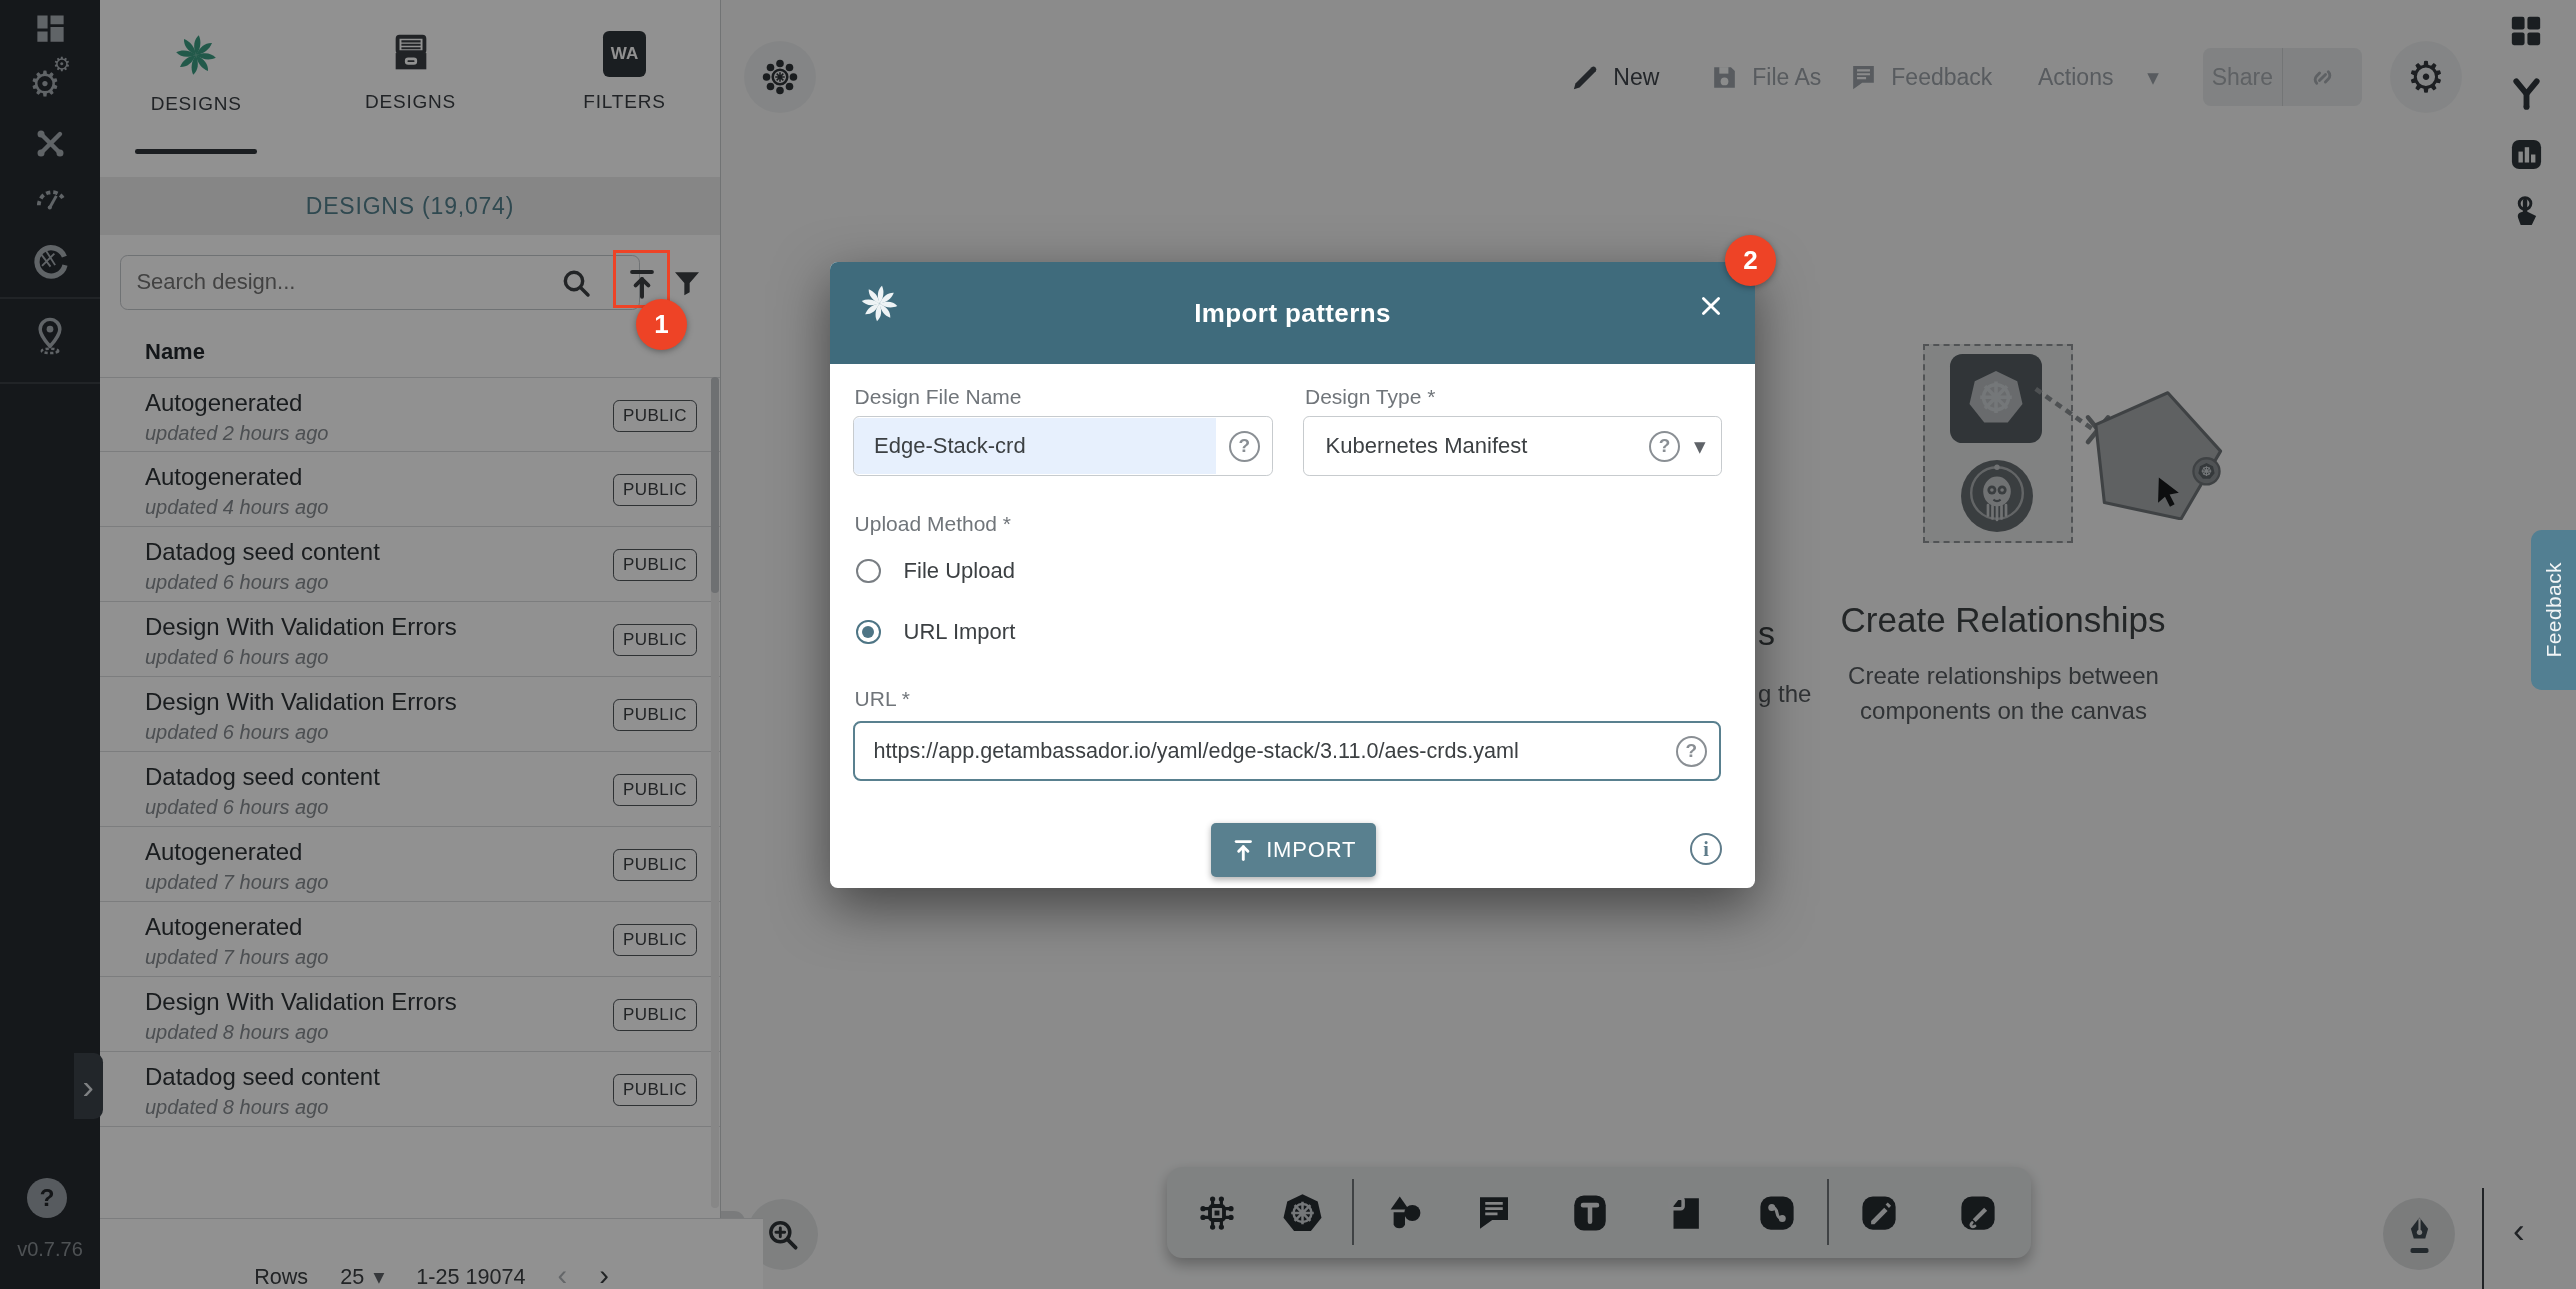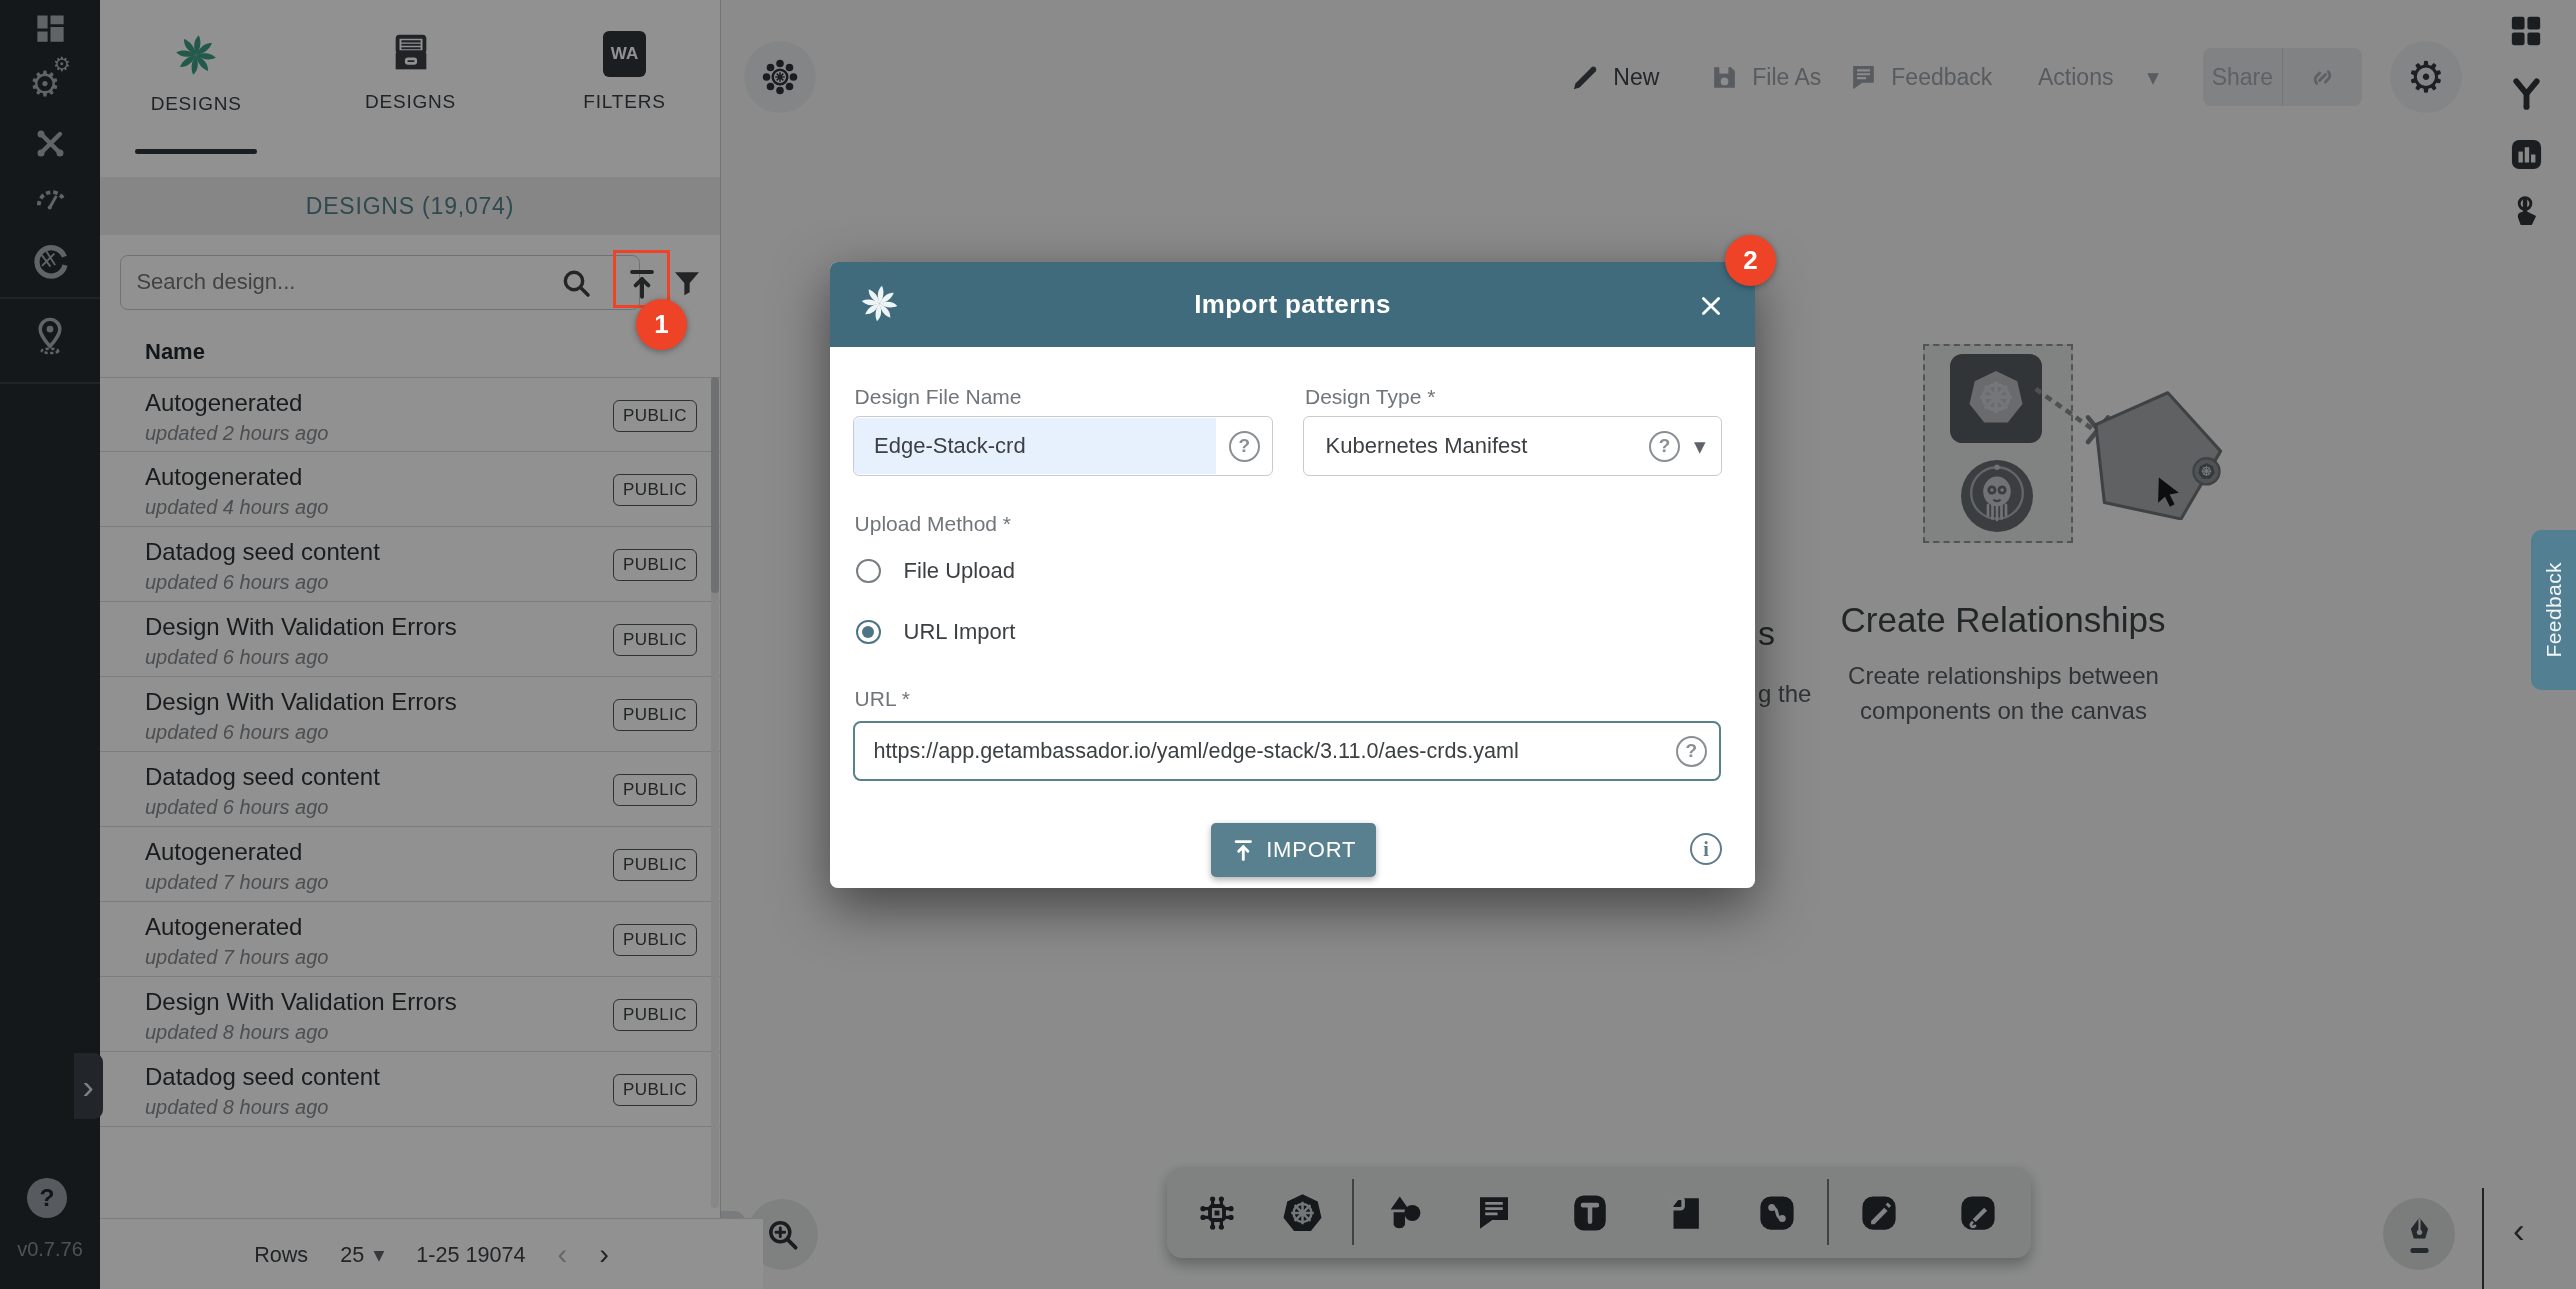--- a/index.html
+++ b/index.html
@@ -29,21 +29,21 @@
   .search-ic{position:absolute;top:31px;color:#3c4043;}
   .name-head{position:absolute;left:45px;top:339px;font-size:22px;font-weight:bold;color:#24292e;}
   #design-list{position:absolute;left:0;top:377px;width:620px;}
   .drow{position:relative;width:620px;height:75px;border-bottom:1.5px solid #dadcde;box-sizing:border-box;padding:10.8px 0 0 45px;}
   .drow:first-child{border-top:1.5px solid #dadcde;}
   .drow .nm{font-size:24px;color:#2f3438;}
   .drow .up{font-size:20px;font-style:italic;color:#868b90;margin-top:5.4px;}
   .chip{position:absolute;right:23px;top:21.6px;border:1.5px solid #51565b;border-radius:6.2px;color:#3c4043;font-size:17px;letter-spacing:0.4px;padding:5.4px 9.2px;}
   .scrolltrack{position:absolute;right:1.5px;top:377px;width:7.7px;height:831px;background:#ededee;border-radius:3.8px;}
   .scrollthumb{position:absolute;right:1.5px;top:377px;width:7.7px;height:216px;background:#c2c5c8;border-radius:3.8px;}
-  .pag{position:absolute;left:0;top:1218px;width:663px;height:72px;border-top:1.5px solid #dadcde;display:flex;align-items:center;justify-content:center;gap:32px;color:#3c4043;font-size:21.6px;background:#fff;box-sizing:border-box;}
+  .pag{position:absolute;left:0;top:1218px;width:663px;height:72px;border-top:1.5px solid #dadcde;display:flex;align-items:flex-end;justify-content:center;gap:32px;color:#3c4043;font-size:21.6px;background:#fff;box-sizing:border-box;}
   .pag .dim{color:#b1b5b9;}
   .pag .chev{font-size:29px;line-height:1;}
 
   
   #canvas{left:720px;top:0;width:1856px;height:1290px;background:#f4f5f5;}
   .circ-btn{position:absolute;border-radius:50%;background:#e9eaeb;display:flex;align-items:center;justify-content:center;color:#2f3437;}
   .tb-item{position:absolute;top:48px;height:58px;display:flex;align-items:center;gap:12.3px;font-size:23px;}
   .tb-dark{color:#3f444a;}
   .tb-dim{color:#9ba1a7;}
   .share-pill{position:absolute;left:1483px;top:48px;width:159px;height:58px;background:#e3e5e6;border-radius:7.7px;display:flex;align-items:center;color:#a6abb0;}
@@ -60,21 +60,21 @@
   .card-title{position:absolute;left:1052px;top:600px;width:462px;text-align:center;font-size:35px;color:#3f4346;}
   .card-body{position:absolute;left:1091px;top:659px;width:385px;text-align:center;font-size:24px;line-height:1.45;color:#565b5f;}
 
   
   #overlay{left:0;top:0;width:2576px;height:1290px;background:rgba(0,0,0,0.43);z-index:5;}
   #feedback{left:2531px;top:530px;width:54px;height:160px;background:#527f92;border-radius:10.8px 0 0 10.8px;z-index:6;display:flex;align-items:center;justify-content:flex-start;}
   #feedback span{writing-mode:vertical-rl;transform:rotate(180deg);color:#f2f5f6;font-size:21px;letter-spacing:0.4px;margin-left:10.8px;}
 
   
   #modal{left:830px;top:262px;width:925px;height:626px;z-index:10;border-radius:7.7px;box-shadow:0 18.5px 54px rgba(0,0,0,.5);background:#fff;}
-  .m-head{position:absolute;left:0;top:0;width:925px;height:85px;background:#3f6b7c;border-radius:7.7px 7.7px 0 0;display:flex;align-items:center;}
+  .m-head{position:absolute;left:0;top:0;width:925px;height:102px;background:#3f6b7c;border-radius:7.7px 7.7px 0 0;display:flex;align-items:center;}
   .m-title{position:absolute;left:0;width:925px;text-align:center;color:#fff;font-size:26px;font-weight:bold;letter-spacing:0.4px;}
   .m-logo{position:absolute;left:28px;top:20px;color:#eef3f5;}
   .m-close{position:absolute;left:868px;top:31px;color:#fff;cursor:pointer;}
   .m-label{position:absolute;font-size:21px;color:#70757a;}
   .fieldbox{position:absolute;height:60px;border:1.5px solid #c7cbce;border-radius:6.2px;box-sizing:border-box;display:flex;align-items:center;background:#fff;}
   .fieldbox input{border:none;outline:none;font-size:22px;color:#3c4043;font-family:inherit;height:54px;}
   .autofill{background:#e7f0fd;border-radius:4.6px 0 0 4.6px;padding-left:20px;width:345px;}
   .qbadge{width:31px;height:31px;border-radius:50%;border:2.3px solid #8a8f94;color:#8a8f94;font-weight:bold;font-size:19px;display:flex;align-items:center;justify-content:center;box-sizing:border-box;flex:none;}
   .caret{color:#5f6368;font-size:23px;margin-left:14px;}
   .radio-row{position:absolute;display:flex;align-items:center;gap:23px;font-size:22px;color:#3c4043;}

